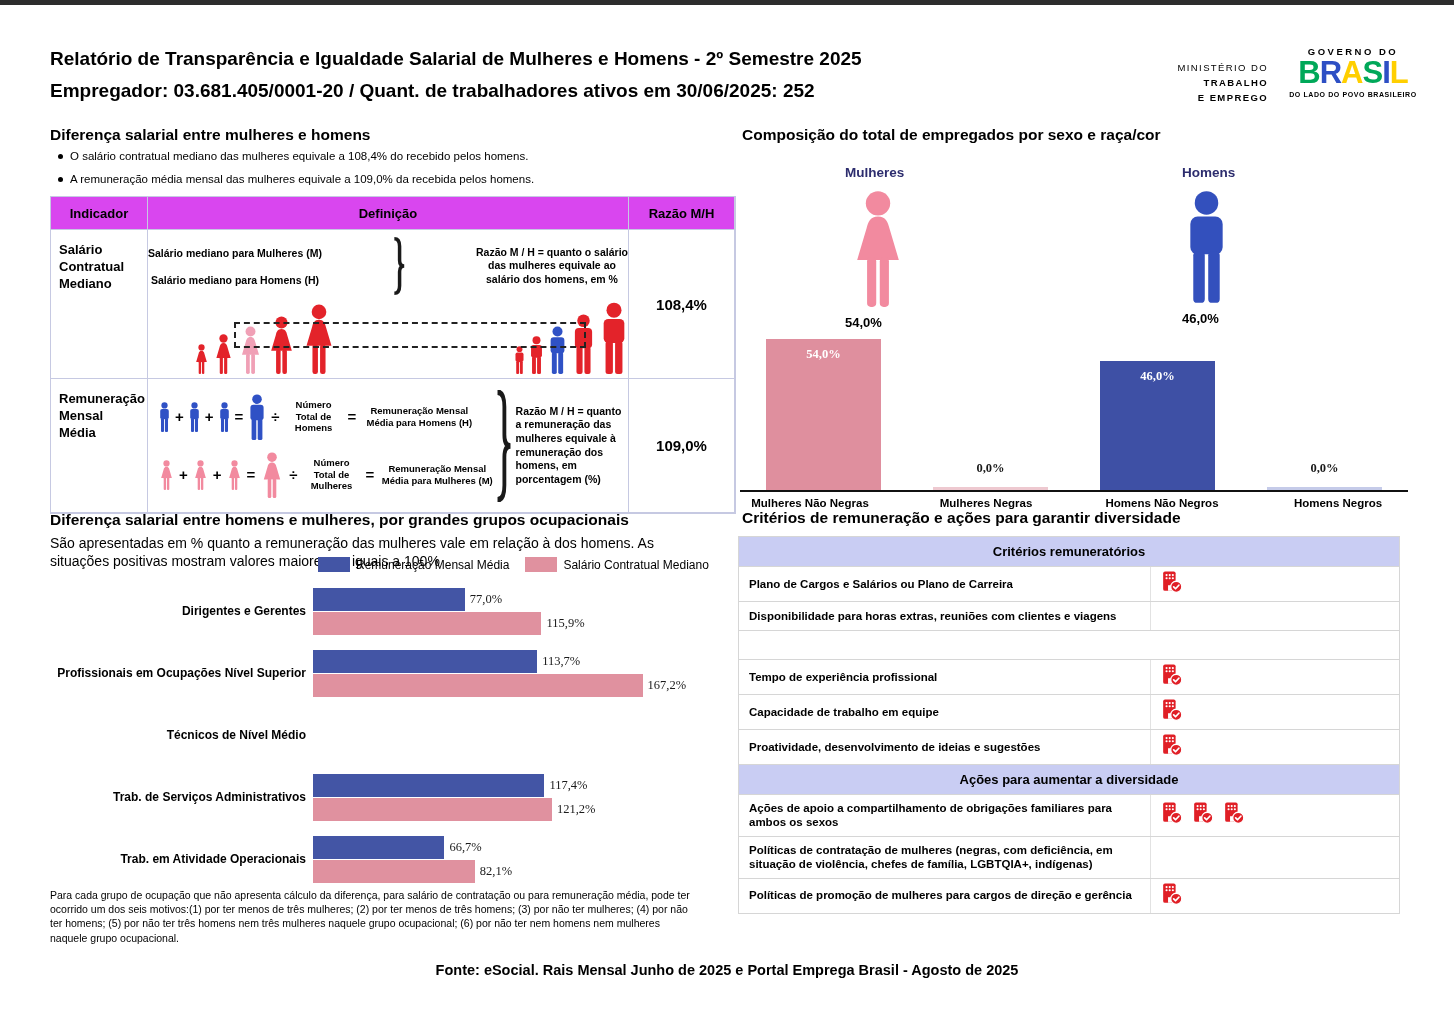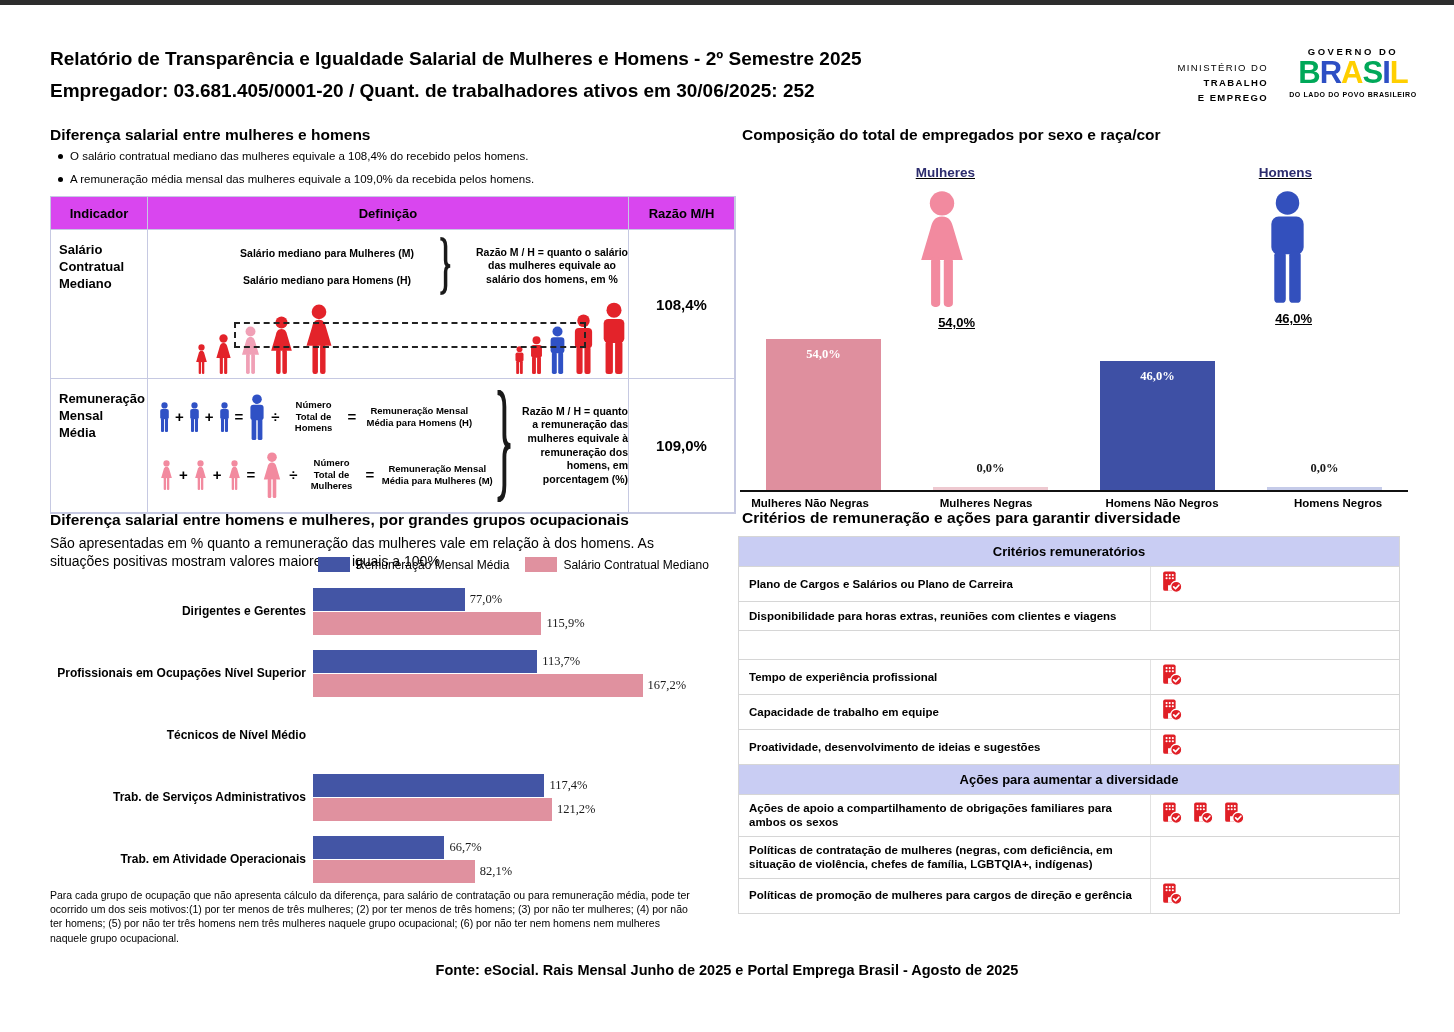--- a/index.html
+++ b/index.html
@@ -29,45 +29,45 @@
                display:grid; grid-template-columns:97px 481px 106px;
                grid-template-rows:33px 149px 134px;
                border:1px solid #c6c9e2; }
   .sal-cell { border-right:1px solid #c6c9e2; border-bottom:1px solid #c6c9e2; background:#fff; }
   .sal-head { background:#d946ef; font-weight:bold; font-size:13px;
               display:flex; align-items:center; justify-content:center; }
   .ind-cell { font-weight:bold; font-size:13px; padding:12px 8px 0 8px; line-height:1.3; }
   .ratio-cell { display:flex; align-items:center; justify-content:center;
                 font-weight:bold; font-size:15px; }
   .def-cell { display:flex; flex-direction:column; }
-  .r1-top { display:flex; align-items:center; justify-content:flex-end; gap:24px; padding-top:6px; height:66px; }
+  .r1-top { display:flex; align-items:center; justify-content:space-between; gap:24px; padding-top:6px; height:66px; }
   .r1-lines { display:flex; flex-direction:column; gap:15px; font-size:10.5px; font-weight:bold; text-align:center; }
   .r1-note { width:152px; font-size:10.5px; font-weight:bold; text-align:center; line-height:1.25; }
   .bracesvg { stroke:#1a1a1a; }
   .picto1 { position:relative; height:82px; display:flex; align-items:flex-end; gap:3px;
             padding-left:45px; padding-bottom:4px; }
   .spacer { width:182px; height:1px; }
   .dashbox { position:absolute; left:86px; top:26px; width:352px; height:26px;
              border:2px dashed #222; }
   .fig-red  { fill:#e3232a; }
   .fig-pink { fill:#f0a0b6; }
   .fig-blue { fill:#2f51c5; }
   .fig-pinkicon { fill:#f28a9f; }
   .fig-blueicon { fill:#3350bd; }
   .r2-def { display:flex; align-items:center; height:100%; padding-left:10px; }
   .r2-formulas { display:flex; flex-direction:column; gap:12px; }
   .formula-row { display:flex; align-items:center; gap:3px; }
   .op { font-weight:bold; font-size:15px; padding:0 1px; }
   .stack { font-size:9.5px; font-weight:bold; text-align:center; line-height:1.2; }
   .stack.count { width:60px; }
   .stack.result { width:118px; }
-  .r2-note { width:118px; font-size:10.5px; font-weight:bold; text-align:right; line-height:1.3; margin-left:4px; }
-
-  
-  .gender-block { position:absolute; width:130px; text-align:right;text-decoration:underline; }
+  .r2-note { width:118px; font-size:10.5px; font-weight:bold; text-align:left; line-height:1.3; margin-left:4px; }
+
+  
+  .gender-block { position:absolute; width:130px; text-align:left; }
   .gender-label { font-size:13.5px; font-weight:bold; color:#2d2d6e; }
   .gender-icon { margin-top:10px; }
   .gender-pct { font-size:13px; font-weight:bold; margin-top:4px; }
   .comp-plot { position:absolute; left:740px; top:322px; width:668px; height:170px;
                border-bottom:2px solid #111; display:flex; align-items:flex-end; }
   .comp-slot { flex:1 1 0; position:relative; display:flex; justify-content:center; align-items:flex-end; height:100%; }
   .comp-bar { width:115px; position:relative; }
   .comp-val-in { position:absolute; top:8px; left:0; right:0; text-align:center;
                  color:#fff; font-family:"Liberation Serif", serif; font-weight:bold; font-size:12.5px; }
   .comp-val-out { position:absolute; bottom:14px; left:0; right:0; text-align:center;

